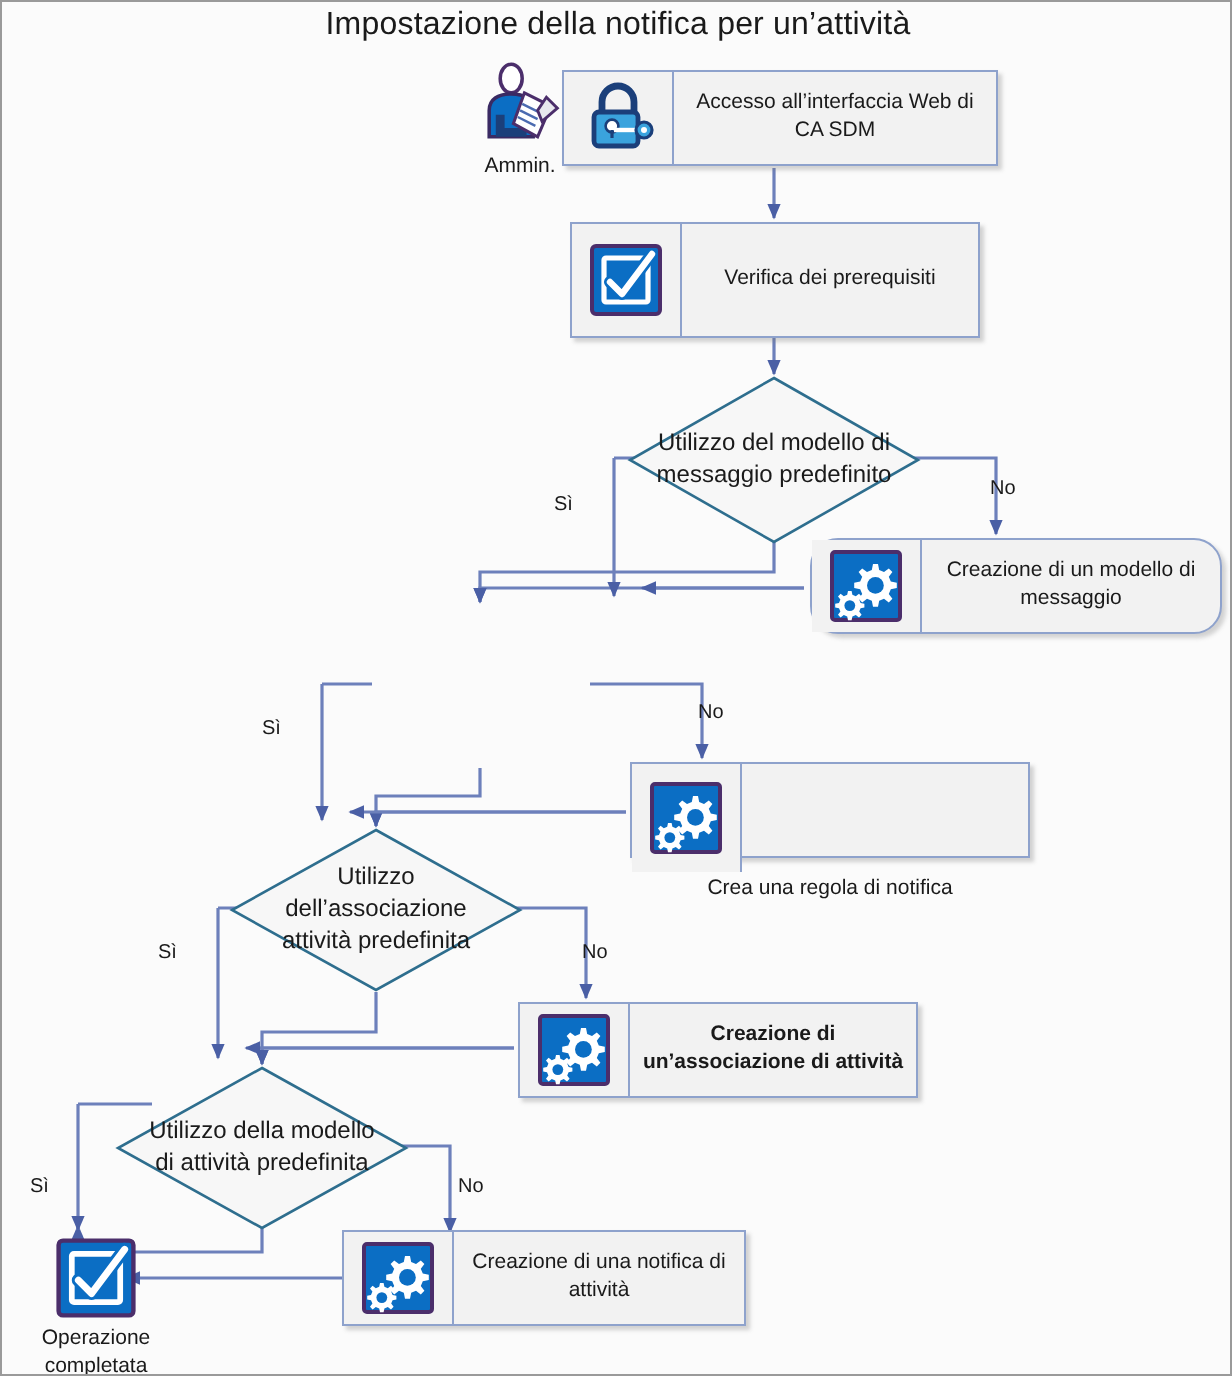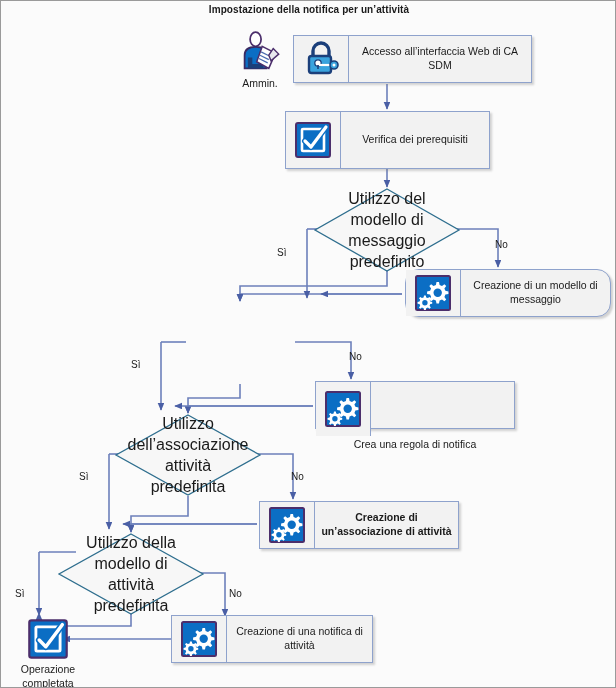--- a/index.html
+++ b/index.html
@@ -25,22 +25,22 @@
     top: 0;
     width: 616px;
     height: 688px;
   }
   .diagram-title {
     position: absolute;
     left: 0;
     top: 3px;
     width: 616px;
     text-align: center;
-    font-size: 10px;
-    font-weight: bold;
+    font-size: 16px;
+    font-weight: normal;
     color: #1a1a1a;
     letter-spacing: 0.1px;
   }
   
   .proc {
     position: absolute;
     display: flex;
     align-items: stretch;
     background: #f2f2f2;
     border: 1px solid #8ea2cc;
@@ -96,21 +96,21 @@
   .decision .dtext {
     position: absolute;
     left: 0;
     top: 0;
     width: 100%;
     height: 100%;
     display: flex;
     align-items: center;
     justify-content: center;
     text-align: center;
-    font-size: 16px;
+    font-size: 12px;
     color: #1a1a1a;
     line-height: 1.32;
     box-sizing: border-box;
     padding: 0 14px;
   }
   
   .edge-label {
     position: absolute;
     font-size: 10px;
     color: #1a1a1a;
@@ -205,21 +205,21 @@
       <g stroke="#4b6bb0" stroke-width="1.1">
         <path d="M21,19 L29,23"></path>
         <path d="M20,22 L28,26"></path>
         <path d="M19,25 L27,29"></path>
       </g>
       <path d="M32,16 L37,21 L30,27 L28,22 Z" fill="#e8e8ee" stroke="#4b2e6b" stroke-width="1.3"></path>
     </svg>
     <div class="cap">Ammin.</div>
   </div>
 
-  <div class="proc" style="left:292px; top:34px; width:239px; height:48px;">
+  <div class="proc" style="left:280px; top:34px; width:218px; height:48px;">
     <div class="icon-cell">
       <svg class="icon-box" viewBox="0 0 40 40">
         <rect x="4" y="3" width="32" height="34" rx="2" fill="#f2f2f2" stroke="none"></rect>
         <path d="M12,18 L12,12 A8,8 0 0,1 28,12 L28,18" fill="none" stroke="#1b3f7a" stroke-width="3.4"></path>
         <rect x="8" y="17" width="22" height="17" rx="2.5" fill="#3aa3dd" stroke="#1b3f7a" stroke-width="2.4"></rect>
         <circle cx="17" cy="24" r="3.2" fill="#ffffff" stroke="#1b3f7a" stroke-width="1.3"></circle>
         <path d="M17,26 L17,30" stroke="#1b3f7a" stroke-width="1.6"></path>
         <path d="M18,26 L30,26" stroke="#ffffff" stroke-width="2.2"></path>
         <circle cx="33" cy="26" r="4" fill="#3aa3dd" stroke="#1b3f7a" stroke-width="1.6"></circle>
         <circle cx="33" cy="26" r="1.5" fill="#ffffff"></circle>

